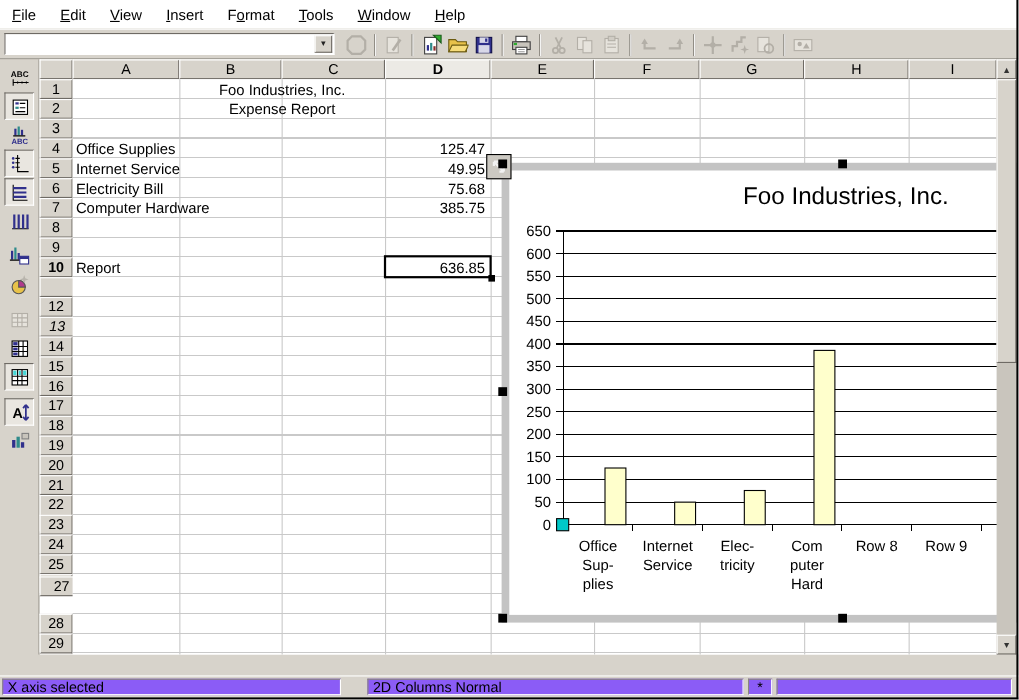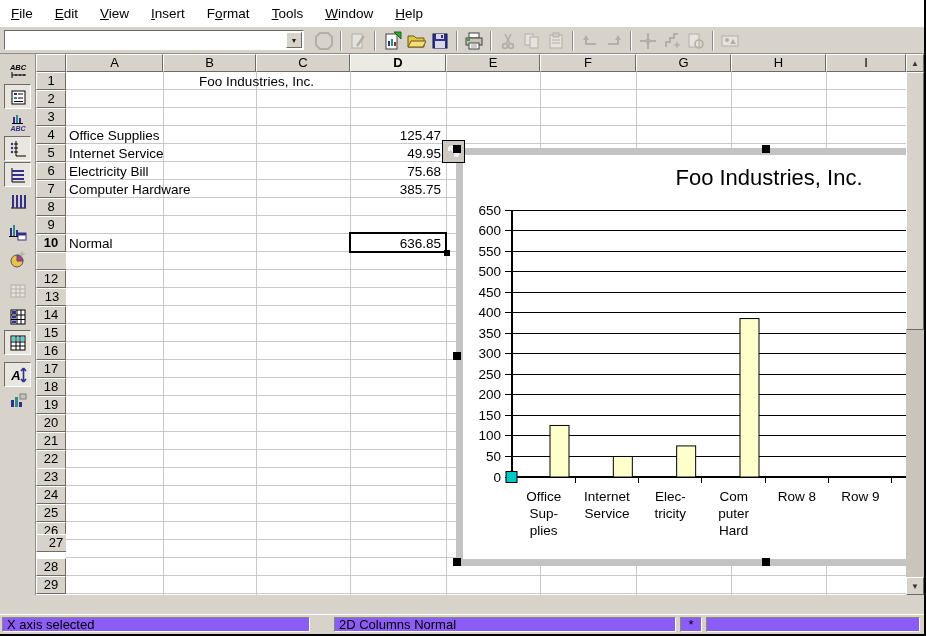--- a/index.html
+++ b/index.html
@@ -21,21 +21,21 @@
   #combo-drop{position:absolute;right:1px;top:1px;width:16px;height:16px;background:#d7d3cb;
               border:1px solid;border-color:#fff #6e6a64 #6e6a64 #fff;font-size:7px;
               line-height:15px;text-align:center;color:#222;box-sizing:border-box;}
   #funcicons{position:absolute;left:312px;top:2px;height:24px;display:flex;align-items:center;}
   .tbtn{width:24px;height:24px;display:flex;align-items:center;justify-content:center;}
   .tsep{width:1px;height:20px;background:#918d85;border-right:1px solid #fff;margin:0 4px;}
   
   #lefttb{position:absolute;left:0;top:54px;width:36px;height:541px;background:#d7d3cb;
           border-right:1px solid #918d85;box-sizing:border-box;}
   .ltbtn{position:absolute;left:4px;width:27px;height:25px;display:flex;align-items:center;
-         justify-content:center;box-sizing:border-box;border:1px solid transparent;font-style:italic;}
+         justify-content:center;box-sizing:border-box;border:1px solid transparent;}
   .ltbtn.pressed{background:#e9e6e0;border-color:#6e6a64 #fff #fff #6e6a64;}
   
   #sheet{position:absolute;left:36px;top:54px;width:890px;height:541px;background:#fff;}
   .hdr{position:absolute;background:#d7d3cb;border:1px solid;border-color:#fff #6e6a64 #6e6a64 #fff;
        box-sizing:border-box;font-size:13px;text-align:center;line-height:16px;color:#000;}
   .hdr.sel{background:#eceae5;font-weight:bold;}
   #cellarea{position:absolute;left:30px;top:18px;width:840px;height:523px;background:#fff;
             background-image:repeating-linear-gradient(to bottom,transparent 0,transparent 17px,#c9c9c9 17px,#c9c9c9 18px);}
   .vline{position:absolute;top:0;width:1px;height:523px;background:#c9c9c9;}
   .celltext{position:absolute;font-size:13.5px;height:15px;line-height:15px;white-space:nowrap;color:#000;}
@@ -342,54 +342,55 @@
         <div class="hdr" style="left: 0px; top: 54px; width: 30px; height: 18px;">3</div>
         <div class="hdr" style="left: 0px; top: 72px; width: 30px; height: 18px;">4</div>
         <div class="hdr" style="left: 0px; top: 90px; width: 30px; height: 18px;">5</div>
         <div class="hdr" style="left: 0px; top: 108px; width: 30px; height: 18px;">6</div>
         <div class="hdr" style="left: 0px; top: 126px; width: 30px; height: 18px;">7</div>
         <div class="hdr" style="left: 0px; top: 144px; width: 30px; height: 18px;">8</div>
         <div class="hdr" style="left: 0px; top: 162px; width: 30px; height: 18px;">9</div>
         <div class="hdr" style="left: 0px; top: 180px; width: 30px; height: 18px; font-weight: bold;">10</div>
         <div class="hdr" style="left: 0px; top: 198px; width: 30px; height: 18px; padding-left: 48px;">11</div>
         <div class="hdr" style="left: 0px; top: 216px; width: 30px; height: 18px;">12</div>
-        <div class="hdr" style="left: 0px; top: 234px; width: 32px; height: 18px;">13</div>
+        <div class="hdr" style="left: 0px; top: 234px; width: 32px; height: 18px; font-style: italic;">13</div>
         <div class="hdr" style="left: 0px; top: 252px; width: 30px; height: 18px;">14</div>
         <div class="hdr" style="left: 0px; top: 270px; width: 30px; height: 18px;">15</div>
         <div class="hdr" style="left: 0px; top: 288px; width: 30px; height: 18px;">16</div>
         <div class="hdr" style="left: 0px; top: 306px; width: 30px; height: 18px;">17</div>
         <div class="hdr" style="left: 0px; top: 324px; width: 30px; height: 18px;">18</div>
         <div class="hdr" style="left: 0px; top: 342px; width: 30px; height: 18px;">19</div>
         <div class="hdr" style="left: 0px; top: 360px; width: 30px; height: 18px;">20</div>
         <div class="hdr" style="left: 0px; top: 378px; width: 30px; height: 18px;">21</div>
         <div class="hdr" style="left: 0px; top: 396px; width: 30px; height: 34px;">22</div>
         <div class="hdr" style="left: 0px; top: 414px; width: 30px; height: 18px;">23</div>
         <div class="hdr" style="left: 0px; top: 432px; width: 30px; height: 18px;">24</div>
         <div class="hdr" style="left: 0px; top: 450px; width: 30px; height: 18px;">25</div>
         <div class="hdr" style="left: 0px; top: 468px; width: 30px; height: 18px;">26</div>
-        <div class="hdr" style="left: 0px; top: 480px; width: 40px; height: 18px;">27</div>
+        <div class="hdr" style="left: 0px; top: 470px; width: 40px; height: 18px;">27</div>
         <div class="hdr" style="left: 0px; top: 504px; width: 30px; height: 18px;">28</div>
         <div class="hdr" style="left: 0px; top: 522px; width: 30px; height: 18px;">29</div>
       </div>
 
     <div id="cellarea">
         <div class="vline" style="left: 97px;"></div>
         <div class="vline" style="left: 190px;"></div>
         <div class="vline" style="left: 284px;"></div>
         <div class="vline" style="left: 380px;"></div>
         <div class="vline" style="left: 474px;"></div>
         <div class="vline" style="left: 570px;"></div>
         <div class="vline" style="left: 665px;"></div>
         <div class="vline" style="left: 760px;"></div>
         <div class="celltext" style="left: 97px; top: 2px; width: 187px; text-align: center;">Foo Industries, Inc.</div>
+        <div class="celltext" style="left: 97px; top: 20px; width: 187px; text-align: center;">Expense Report</div>
         <div class="celltext" style="left: 3px; top: 56px;">Office Supplies</div>
         <div class="celltext" style="left: 3px; top: 74px;">Internet Service</div>
         <div class="celltext" style="left: 3px; top: 92px;">Electricity Bill</div>
         <div class="celltext" style="left: 3px; top: 110px;">Computer Hardware</div>
-        <div class="celltext" style="left: 3px; top: 164px;">Normal</div>
+        <div class="celltext" style="left: 3px; top: 164px;">Report</div>
         <div class="celltext" style="left: 286px; top: 56px; width: 89px; text-align: right;">125.47</div>
         <div class="celltext" style="left: 286px; top: 74px; width: 89px; text-align: right;">49.95</div>
         <div class="celltext" style="left: 286px; top: 92px; width: 89px; text-align: right;">75.68</div>
         <div class="celltext" style="left: 286px; top: 110px; width: 89px; text-align: right;">385.75</div>
         <div class="celltext" style="left: 286px; top: 164px; width: 89px; text-align: right;">636.85</div>
         <div id="selbox" style="left: 283px; top: 160px; width: 98px; height: 21px;"></div>
         <div id="fillhandle" style="left: 378px; top: 178px;"></div>
       </div>
 
     <div id="chartobj">

